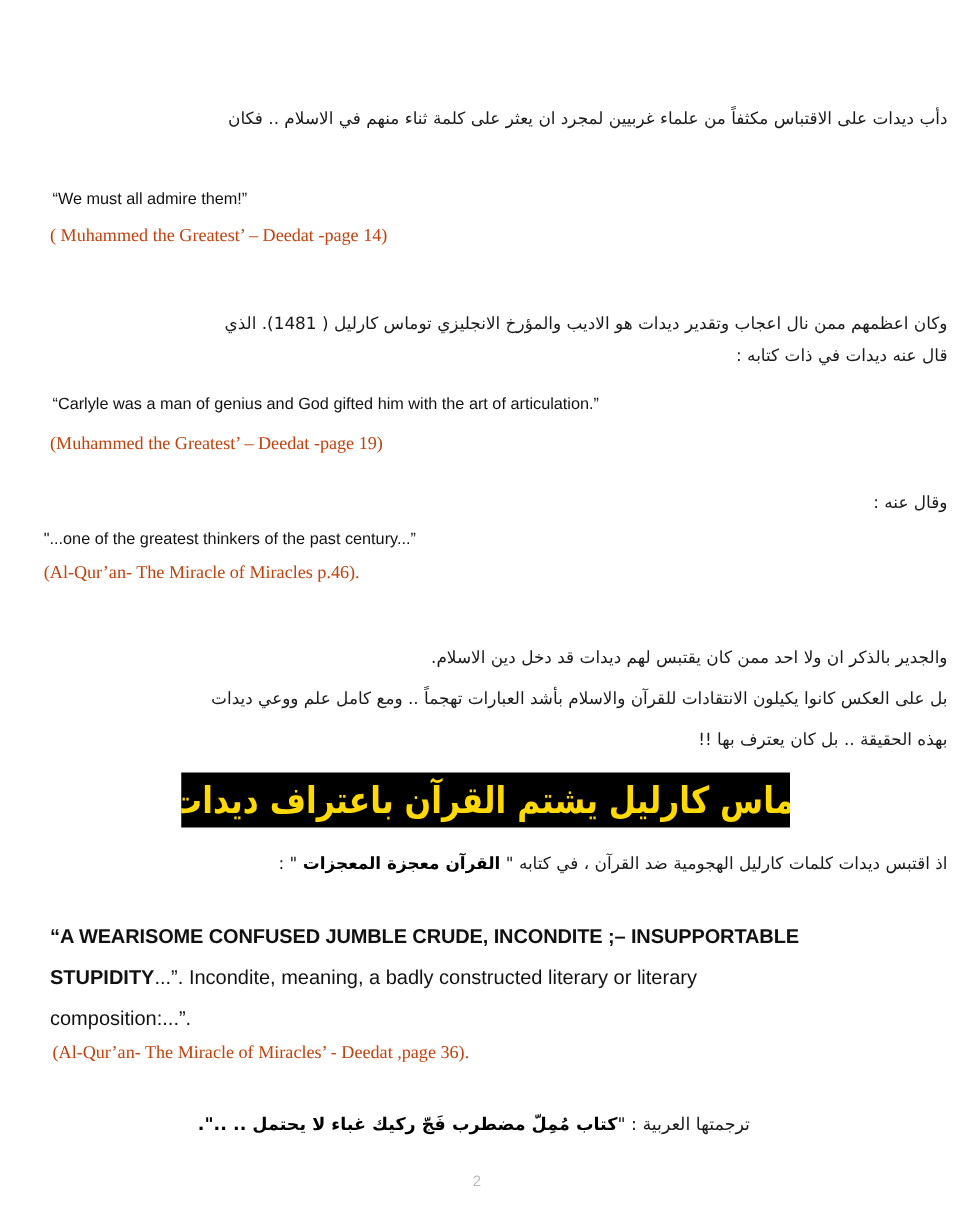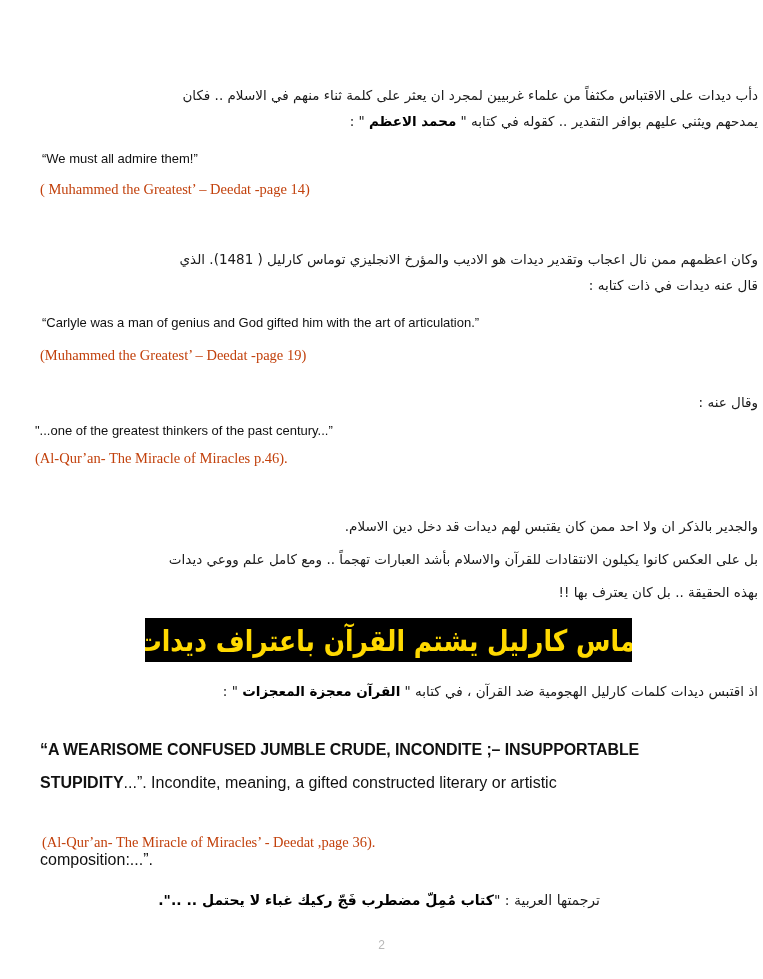--- a/index.html
+++ b/index.html
@@ -104,23 +104,20 @@
   
   .ar-bold-frag { font-weight: bold; color: #000; }
 </style>
 </head>
 <body>
 
 <div class="page">
 
   <div class="blk ar rt" style="top:78px; left:180px; width:578px;">دأب ديدات على الاقتباس مكثفاً من علماء غربيين لمجرد ان يعثر على كلمة ثناء منهم في الاسلام .. فكان</div>
 
-  <div class="blk ar rt" style="top:104px; left:180px; width:578px;">
-    <span>يمدحهم ويثني عليهم بوافر التقدير .. كقوله في كتابه " </span><span class="ar-bold-frag">محمد الاعظم</span><span> " :</span>
-  </div>
 
   <div class="blk en-quote" style="top:146px; left:42px;">“We must all admire them!”</div>
 
   <div class="blk en-cite" style="top:179px; left:40px;">( Muhammed the Greatest’ – Deedat -page 14)</div>
 
   <div class="blk ar rt" style="top:242px; left:180px; width:578px;">وكان اعظمهم ممن نال اعجاب وتقدير ديدات هو الاديب والمؤرخ الانجليزي توماس كارليل ( 1841). الذي</div>
 
   <div class="blk ar rt" style="top:268px; left:180px; width:578px;">قال عنه ديدات في ذات كتابه :</div>
 
   <div class="blk en-quote" style="top:310px; left:42px;">“Carlyle was a man of genius  and God gifted him with the art of articulation.”</div>
@@ -143,24 +140,24 @@
     <div class="banner-text">توماس كارليل يشتم القرآن باعتراف ديدات !</div>
   </div>
 
   <div class="blk ar rt" style="top:674px; left:180px; width:578px;">
     <span>اذ اقتبس ديدات كلمات كارليل الهجومية ضد القرآن ، في كتابه " </span><span class="ar-bold-frag">القرآن معجزة المعجزات</span><span> " :</span>
   </div>
 
   <div class="blk en-quote bold" style="top:737px; left:40px; font-size:16px;">“A WEARISOME CONFUSED JUMBLE CRUDE, INCONDITE ;– INSUPPORTABLE</div>
 
   <div class="blk en-quote" style="top:770px; left:40px; font-size:16px;">
-    <span class="bold" style="font-weight:bold;">STUPIDITY</span><span>...”. Incondite,  meaning,  a gifted constructed literary or artistic</span>
+    <span class="bold" style="font-weight:bold;">STUPIDITY</span><span>...”. Incondite,  meaning,  a badly constructed literary or literary</span>
   </div>
 
-  <div class="blk en-quote" style="top:803px; left:40px; font-size:16px;margin-top:44px;">composition:...”.</div>
+  <div class="blk en-quote" style="top:803px; left:40px; font-size:16px;">composition:...”.</div>
 
   <div class="blk en-cite" style="top:832px; left:42px;">(Al-Qur’an- The Miracle of Miracles’ - Deedat ,page 36).</div>
 
   <div class="blk ar rt" style="top:883px; left:160px; width:440px; font-size:14px;">
     <span>ترجمتها العربية : "</span><span class="ar-bold-frag">كتاب مُمِلّ مضطرب فَجّ ركيك غباء لا يحتمل .. ..".</span>
   </div>
 
   <div class="page-number" style="top:938px;">2</div>
 
 </div>

